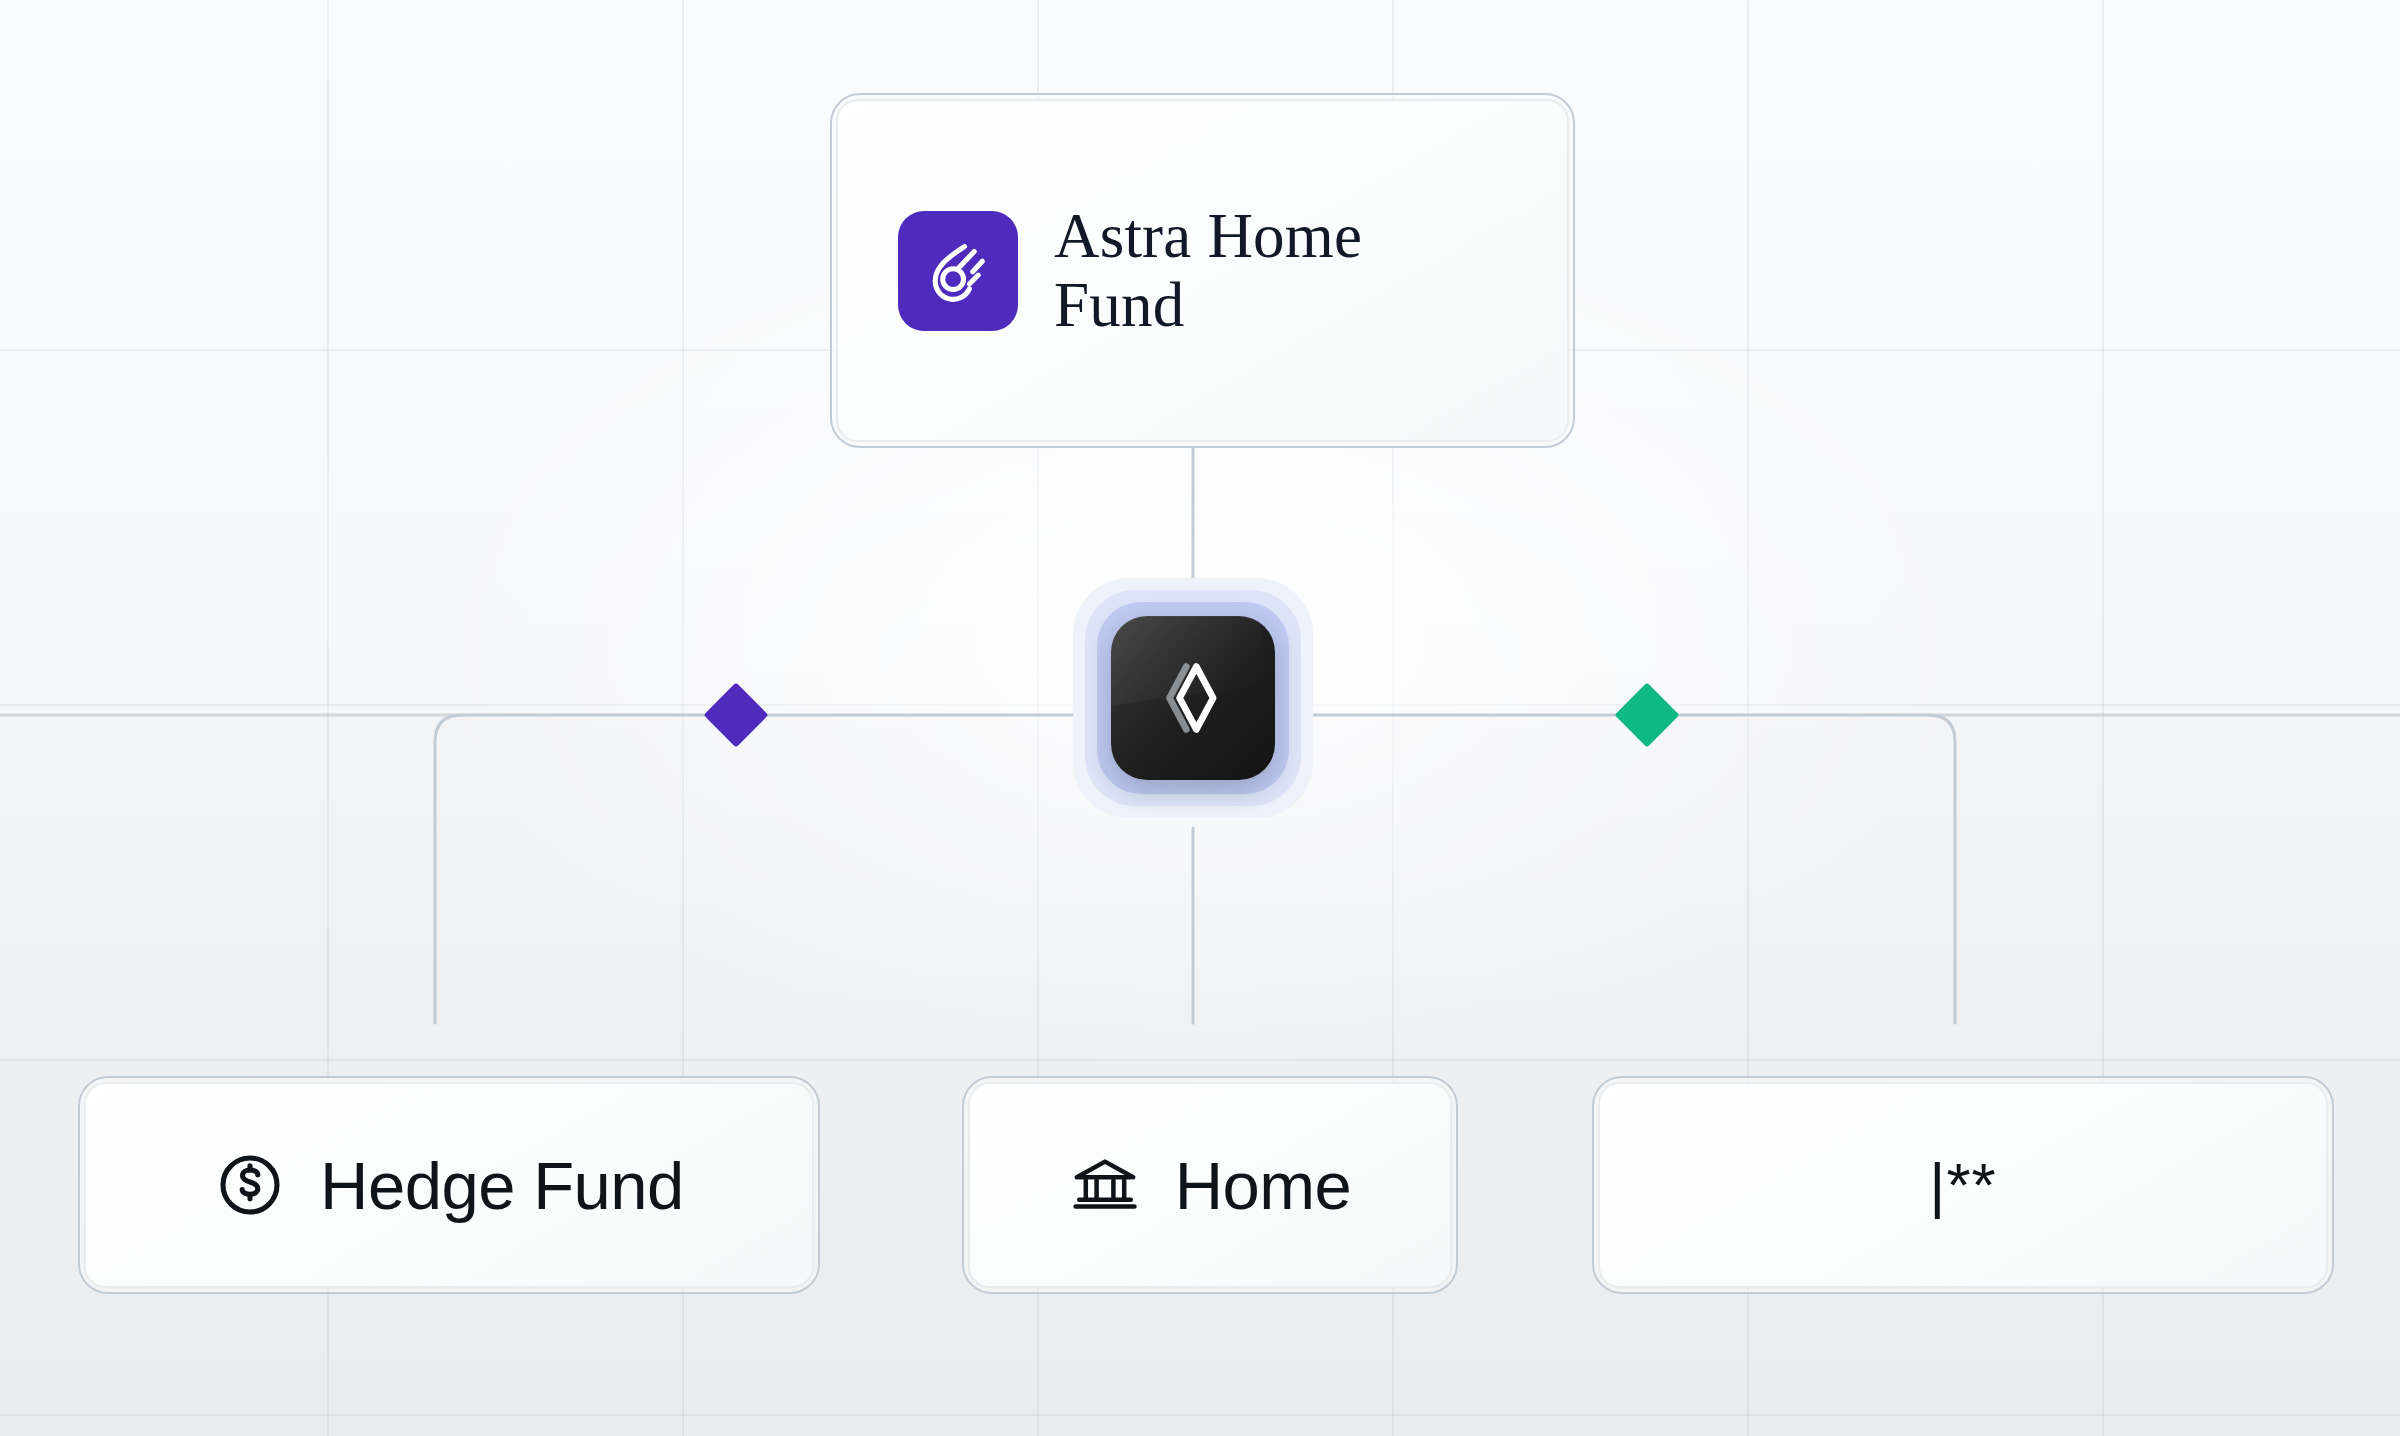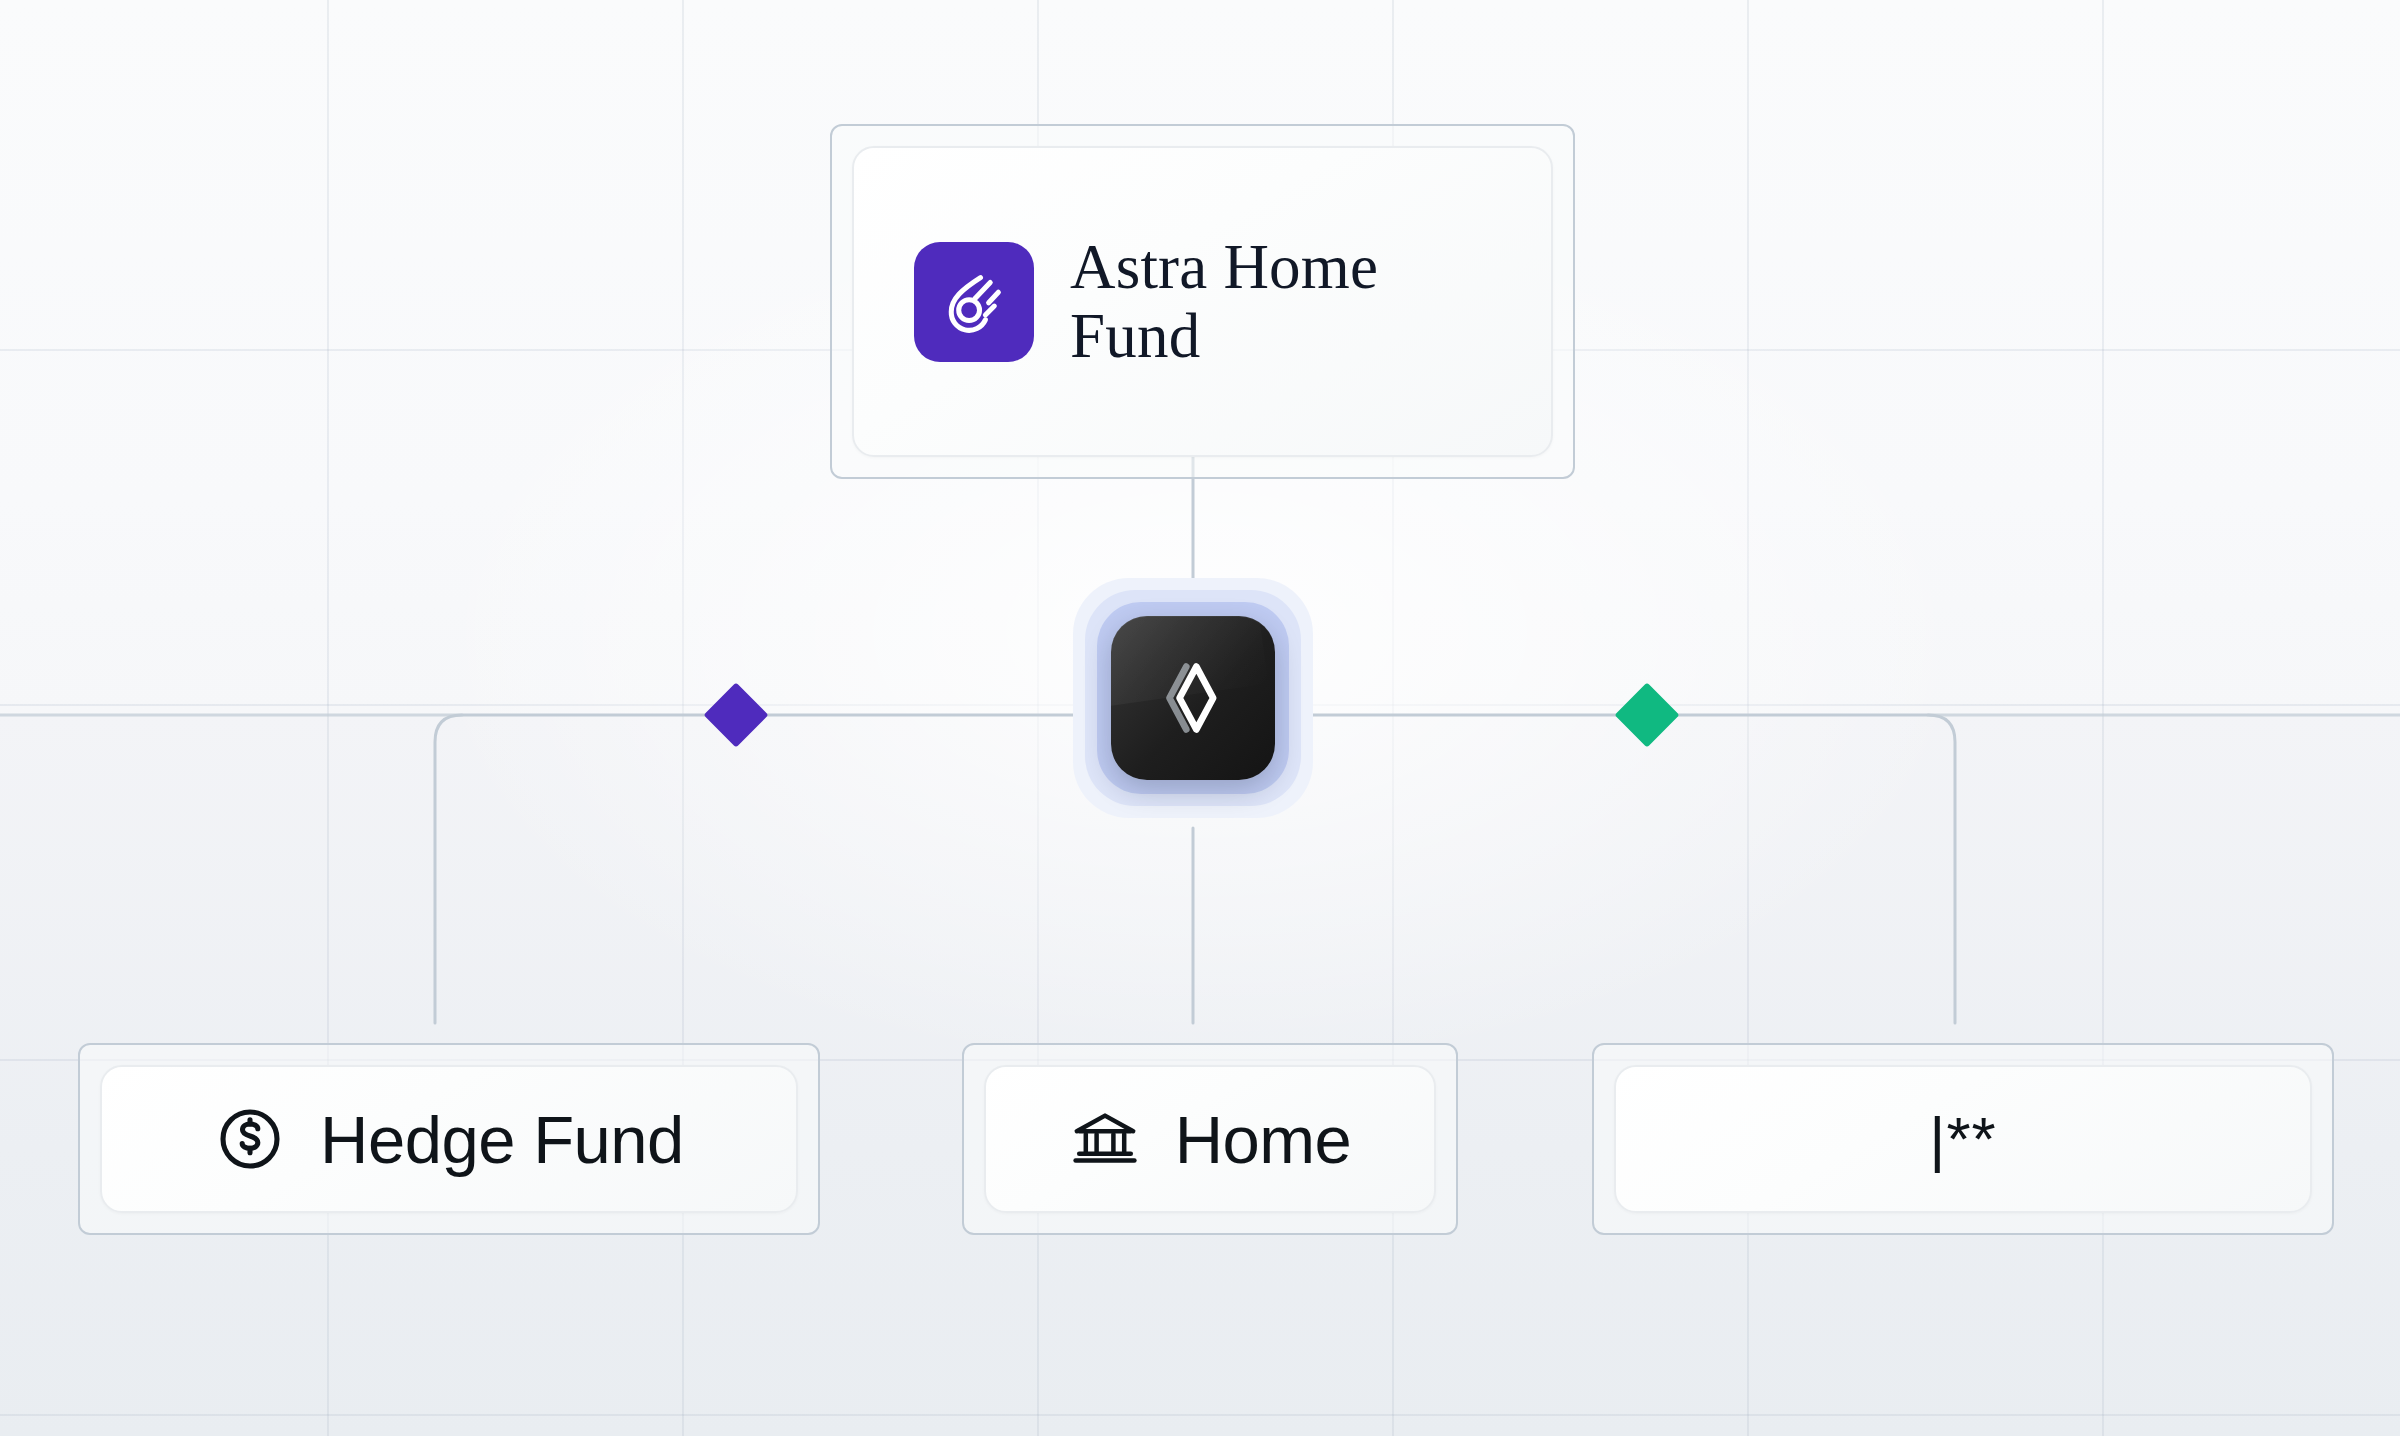--- a/index.html
+++ b/index.html
@@ -45,24 +45,23 @@
     pointer-events:none;
   }
 
   
   .wires { position:absolute; inset:0; pointer-events:none; }
 
   
   .node-card {
     position:absolute;
     border:2px solid #c2ccd6;
-    border-radius:12px;
+    border-radius:30px;
     background:rgba(250,251,252,0.55);
-    padding:20px;
-    margin-top:31px;
+    padding:4px;
   }
   .node-card-inner {
     width:100%; height:100%;
     border:2px solid #e9ecef;
     border-radius:22px;
     background:linear-gradient(150deg,#ffffff 0%, #fcfdfd 40%, #f6f8f9 100%);
     display:flex;
     align-items:center;
     justify-content:center;
     box-shadow:0 1px 3px rgba(15,23,42,0.03);
@@ -85,21 +84,21 @@
   .astra-name {
     font-family:"Liberation Serif", serif;
     font-size:63px;
     line-height:1.08;
     color:#111827;
     letter-spacing:0.2px;
     max-width:400px;
   }
 
   
-  .leaf-card { height:192px; top:1012px; }
+  .leaf-card { height:218px; top:1076px; }
   .leaf-card .node-card-inner { gap:34px; }
   #card-hedge { left:78px; width:742px; }
   #card-bank  { left:962px; width:496px; }
   #card-sec   { left:1592px; width:742px; }
 
   .leaf-label {
     font-size:67px;
     color:#0f1419;
     font-weight:400;
     letter-spacing:-0.5px;

